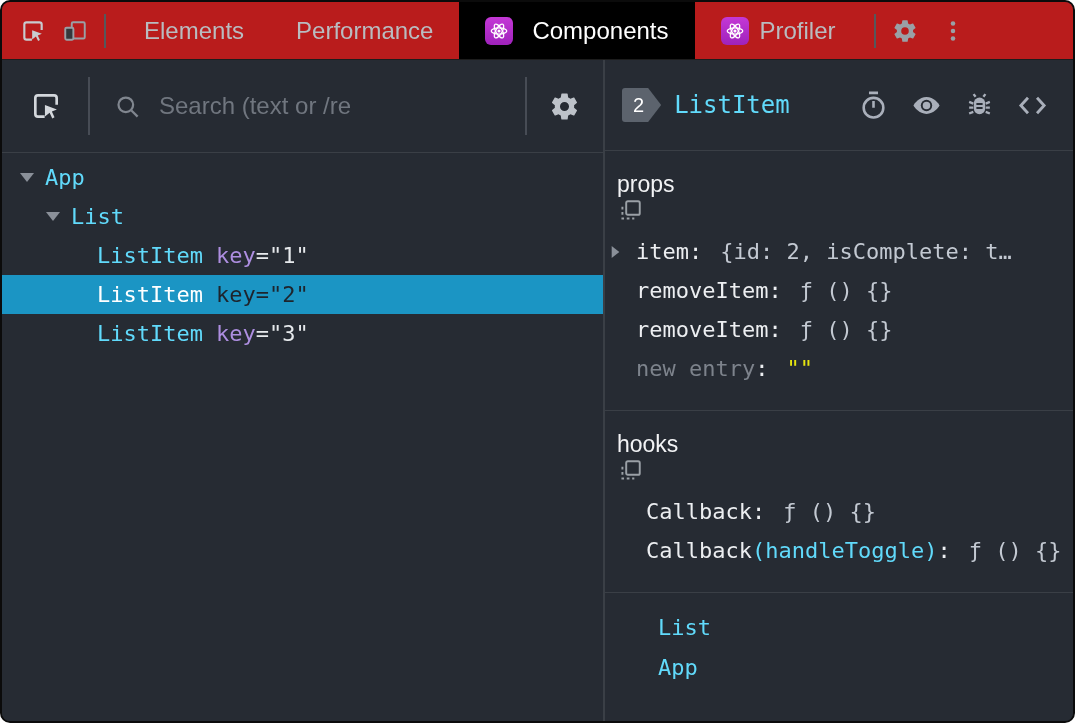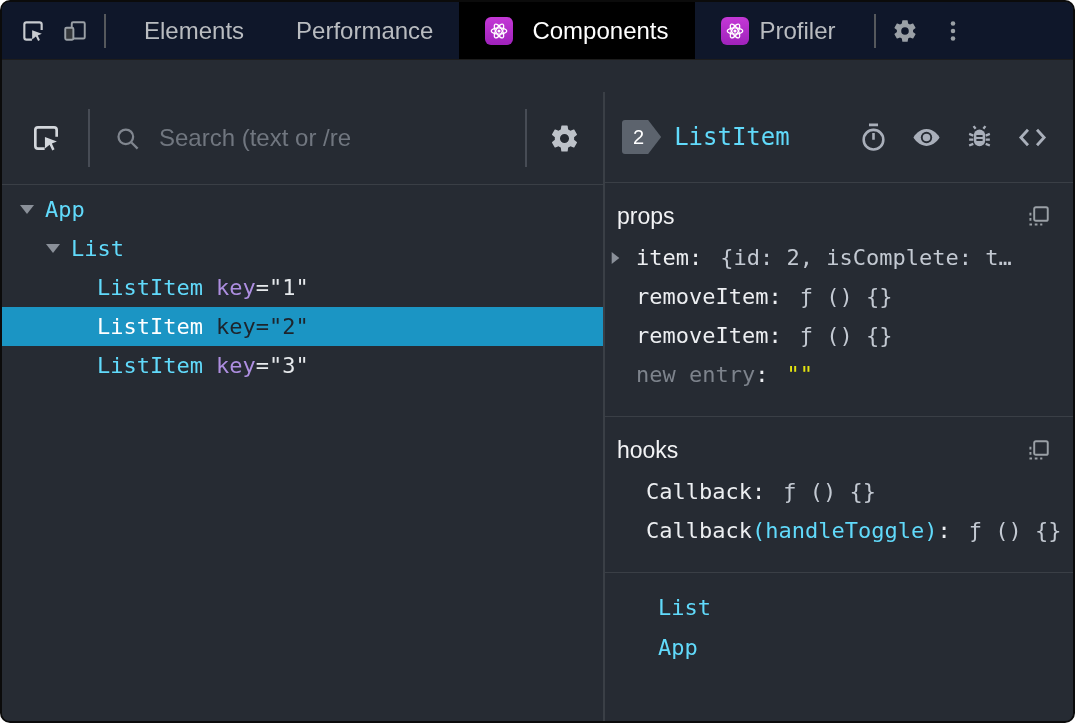--- a/index.html
+++ b/index.html
@@ -6,36 +6,36 @@
   *{box-sizing:border-box;}
   .window{
     width:1075px;height:723px;
     border:2px solid #0b0b0b;border-radius:10px;overflow:hidden;
     display:flex;flex-direction:column;
     background:#262b33;
     font-family:"Liberation Sans", sans-serif;
     -webkit-font-smoothing:antialiased;
   }
   
-  .topbar{flex:0 0 58px;background:#0f172a;display:flex;align-items:stretch;border-bottom:1px solid #1d1d1d;text-align:center;}
+  .topbar{flex:0 0 58px;background:#b91c1c;display:flex;align-items:stretch;border-bottom:1px solid #1d1d1d;text-align:center;}
   .tb-group{display:flex;align-items:center;}
   .tb-iconbtn{display:flex;align-items:center;justify-content:center;width:34px;height:100%;cursor:pointer;}
   .tb-iconbtn svg{width:26px;height:26px;}
   .inspect-top{color:#c8cbcf;margin-left:14px;}
   .device-top{color:#9aa0a6;margin-left:8px;}
   .tb-sep{width:2px;height:34px;background:#55585c;align-self:center;margin:0 12px;}
   .tab{display:flex;align-items:center;padding:0 26px;font-size:24px;color:#b9bcc0;cursor:pointer;white-space:nowrap;}
   .tab.active{background:#000000;color:#ffffff;gap:8px;}
   .react-badge{width:28px;height:28px;border-radius:6px;background:linear-gradient(#c438d6,#9f22bb);display:flex;align-items:center;justify-content:center;margin-right:11px;flex:0 0 28px;}
   .react-badge svg{width:22px;height:22px;}
   .gear-top{color:#9aa0a6;}
   .kebab-top{color:#9aa0a6;margin:0 10px 0 14px;}
   .spacer{flex:1;}
   
-  .main{flex:1;display:flex;min-height:0;margin-top:32px;}
+  .main{flex:1;display:flex;min-height:0;}
   .left{flex:0 0 603px;width:603px;border-right:2px solid #3a3f46;display:flex;flex-direction:column;background:#262b33;}
   .right{flex:1;display:flex;flex-direction:column;background:#262b33;min-width:0;}
   
   .left-toolbar{flex:0 0 93px;border-bottom:1px solid #3a3f46;display:flex;align-items:center;}
   .lt-inspect{color:#d3d7dc;margin-left:28px;width:32px;height:32px;cursor:pointer;}
   .lt-sep{width:2px;height:58px;background:#474c55;margin-left:26px;}
   .lt-search-icon{color:#80868f;width:27px;height:27px;margin-left:24px;}
   .search-input{flex:1;background:transparent;border:none;outline:none;color:#dfe2e6;font-size:24px;margin-left:16px;min-width:0;font-family:"Liberation Sans",sans-serif;}
   .search-input::placeholder{color:#70767f;}
   .lt-gear{color:#bdc2c9;width:31px;height:31px;margin:0 23px 0 22px;cursor:pointer;}
@@ -60,21 +60,21 @@
   
   .right-header{flex:0 0 91px;border-bottom:1px solid #3a3f46;display:flex;align-items:center;}
   .owner-badge{margin-left:17px;height:34px;background:#5c636d;color:#fff;font-size:20px;display:flex;align-items:center;padding:0 17px 0 11px;clip-path:polygon(0 0,calc(100% - 13px) 0,100% 50%,calc(100% - 13px) 100%,0 100%);border-radius:3px;cursor:pointer;}
   .comp-title{margin-left:13px;font-family:"DejaVu Sans Mono",monospace;font-size:24px;color:#61dafb;}
   .rh-icons{display:flex;align-items:center;margin-right:24px;}
   .rh-iconbtn{width:34px;height:34px;display:flex;align-items:center;justify-content:center;color:#a9afba;cursor:pointer;margin-left:19px;}
   .rh-iconbtn svg{width:31px;height:31px;}
   
   .section{border-bottom:1px solid #3a3f46;padding:14px 0 22px 0;}
   .section:last-child{border-bottom:none;}
-  .section-header{display:flex;align-items:flex-end;padding:6px 22px 8px 12px;}
+  .section-header{display:flex;align-items:flex-start;padding:6px 22px 8px 12px;flex-direction:column;}
   .section-title{color:#f2f3f5;font-size:23px;}
   .copy-btn{color:#9aa0a6;width:26px;height:26px;cursor:pointer;}
   .kv-row{font-family:"DejaVu Sans Mono",monospace;font-size:22px;height:39px;display:flex;align-items:center;padding-left:2px;white-space:pre;}
   .arrow-slot{width:16px;flex:0 0 16px;margin-right:13px;display:flex;align-items:center;justify-content:center;cursor:pointer;}
   .kv-name{color:#eceef1;}
   .kv-sep{color:#eceef1;margin-right:18px;}
   .kv-value{color:#c3c9d2;}
   .hook-row{padding-left:41px;}
   .hook-fn{color:#61dafb;}
   .muted{color:#7d838c;}

